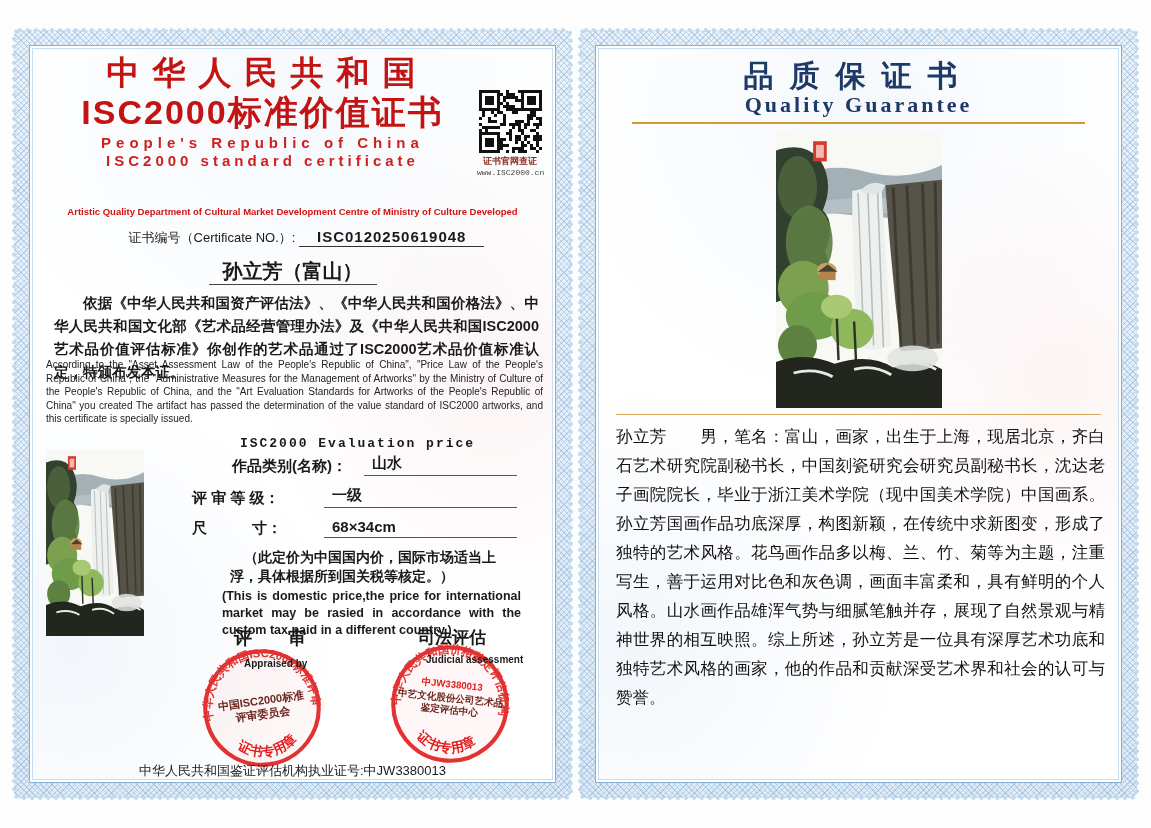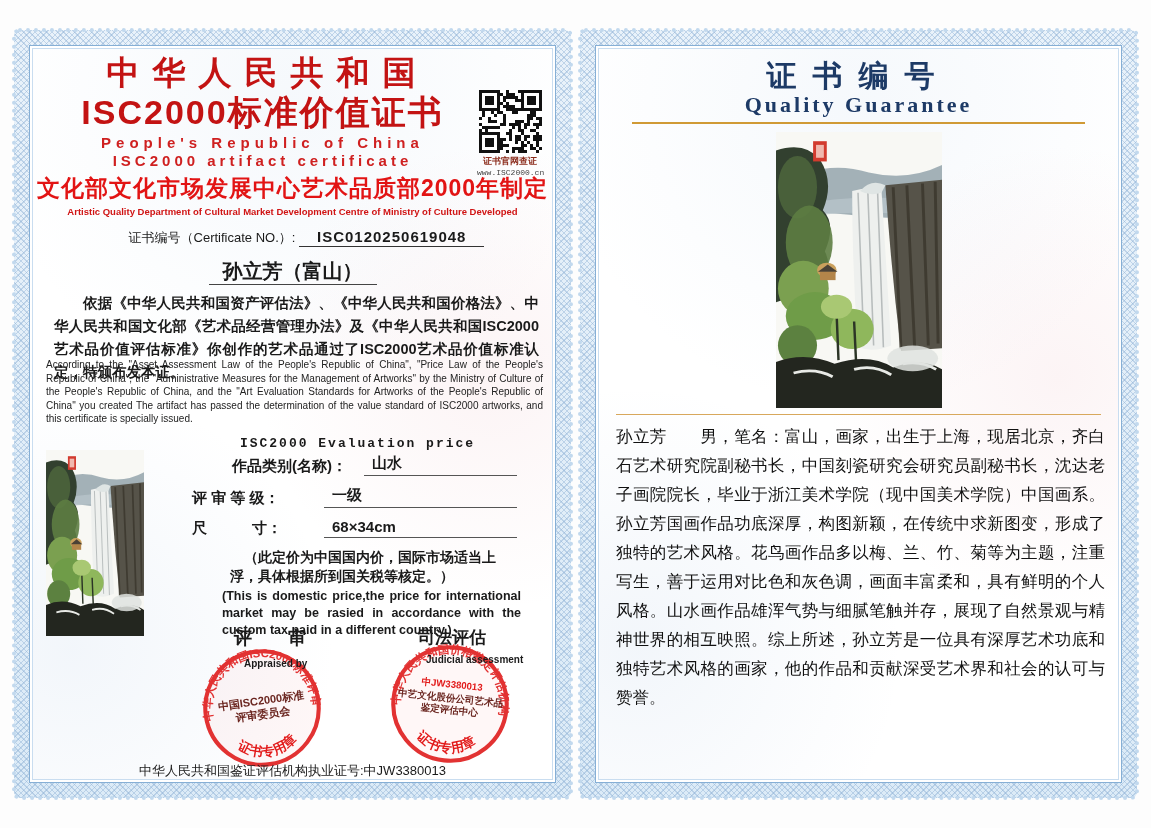--- a/index.html
+++ b/index.html
@@ -108,21 +108,21 @@
 </svg>
 
 <div class="sheet">
 
   <div class="page">
     <div class="inner">
 
       <div class="abs ctr t1">中华人民共和国</div>
       <div class="abs ctr t2">ISC2000标准价值证书</div>
       <div class="abs ctr e1">People's Republic of China</div>
-      <div class="abs ctr e2">ISC2000 artifact certificate</div>
+      <div class="abs ctr e2">ISC2000 standard certificate</div>
 
       <div class="abs qrbox">
         <div class="qr" id="qr">
             <i></i>
             <i></i>
             <i></i>
             <i></i>
             <i></i>
             <i></i>
             <i></i>
@@ -558,21 +558,20 @@
             <i style="background: transparent;"></i>
             <i style="background: transparent;"></i>
             <i style="background: transparent;"></i>
             <i></i>
             <i style="background: transparent;"></i>
           </div>
         <div class="qrc1">证书官网查证</div>
         <div class="qrc2">www.ISC2000.cn</div>
       </div>
 
-      <div class="abs ctr issuer">文化部文化市场发展中心艺术品质部2000年制定</div>
       <div class="abs ctr issuer-en">Artistic Quality Department of Cultural Market Development Centre of Ministry of Culture Developed</div>
 
       <div class="abs ctr certrow">
         <span>证书编号（Certificate NO.）:</span>
         <span class="num">ISC0120250619048</span>
       </div>
 
       <div class="abs ctr artist">
         <span>孙立芳（富山）</span>
       </div>
@@ -627,21 +626,21 @@
         <path id="arcR" d="M -42,28 A 48 48 0 0 0 42,28" fill="none"></path>
         <text font-size="14.5" font-weight="bold" fill="#e21b1b"><textPath href="#arcR" startOffset="50%" text-anchor="middle">证书专用章</textPath></text>
       </svg>
 
       <div class="abs ctr footer">中华人民共和国鉴证评估机构执业证号:中JW3380013</div>
     </div>
   </div>
 
   <div class="page">
     <div class="inner">
-      <div class="abs ctr rt1">证书编号</div>
+      <div class="abs ctr rt1">品质保证书</div>
       <div class="abs ctr rt2">Quality Guarantee</div>
       <div class="abs goldline"></div>
       <svg class="abs artwork" viewBox="0 0 170 300" preserveAspectRatio="none">
           <use href="#painting"></use>
         </svg>
       <div class="abs goldthin"></div>
       <div class="abs bio">孙立芳　　男，笔名：富山，画家，出生于上海，现居北京，齐白石艺术研究院副秘书长，中国刻瓷研究会研究员副秘书长，沈达老子画院院长，毕业于浙江美术学院（现中国美术学院）中国画系。孙立芳国画作品功底深厚，构图新颖，在传统中求新图变，形成了独特的艺术风格。花鸟画作品多以梅、兰、竹、菊等为主题，注重写生，善于运用对比色和灰色调，画面丰富柔和，具有鲜明的个人风格。山水画作品雄浑气势与细腻笔触并存，展现了自然景观与精神世界的相互映照。综上所述，孙立芳是一位具有深厚艺术功底和独特艺术风格的画家，他的作品和贡献深受艺术界和社会的认可与赞誉。</div>
     </div>
   </div>
 

